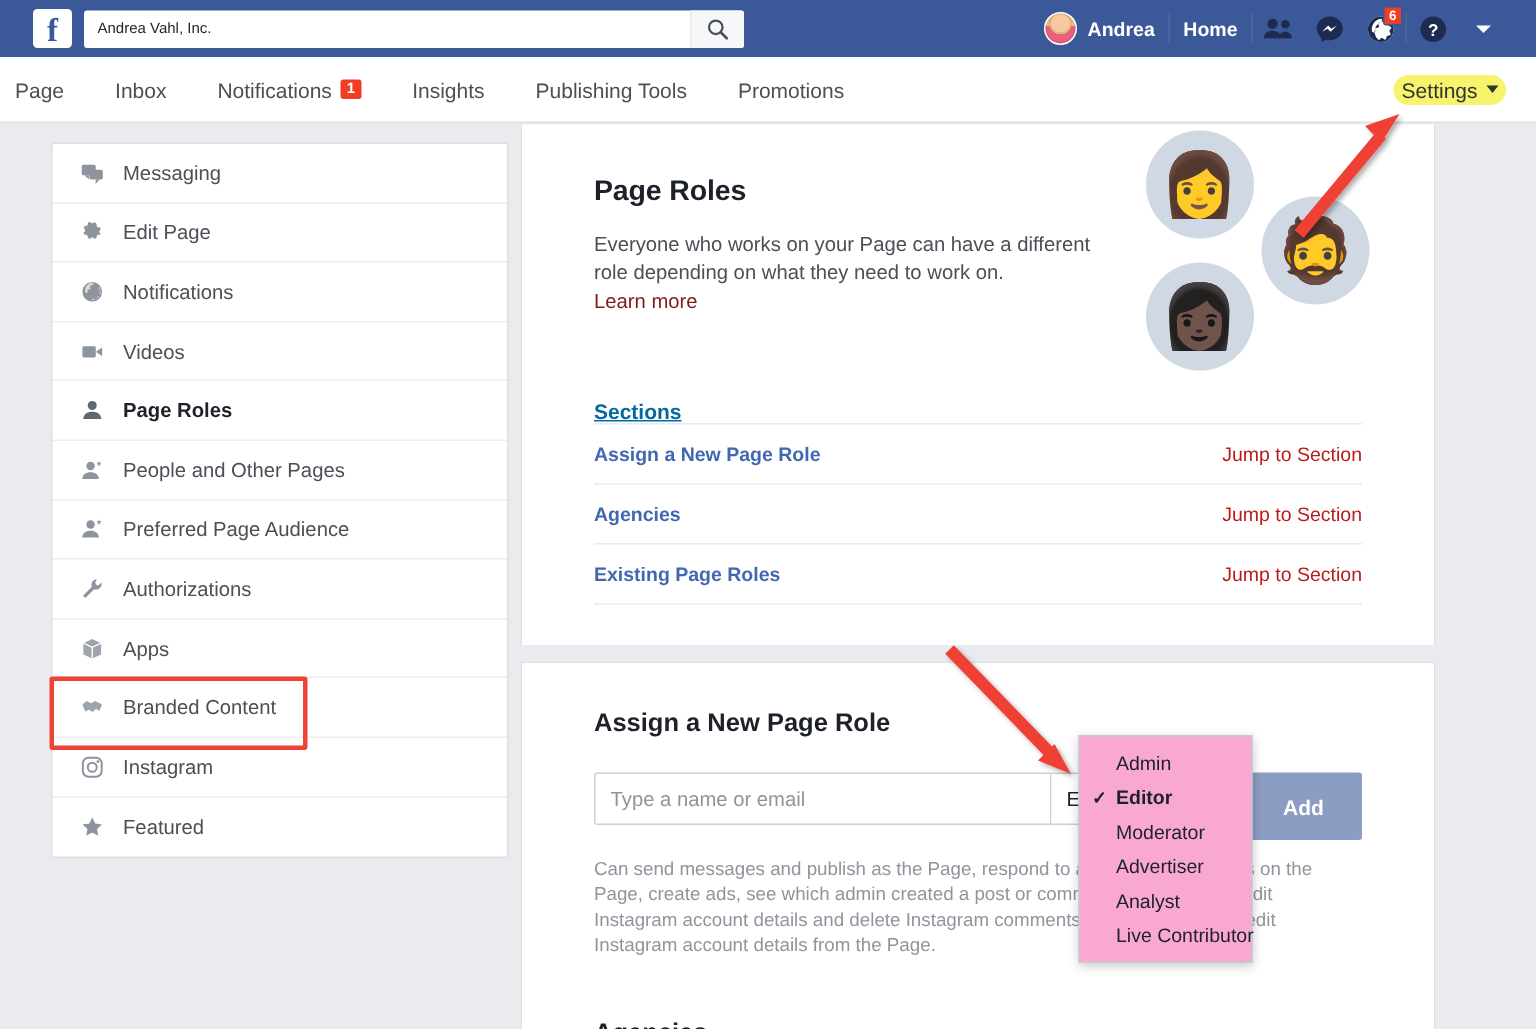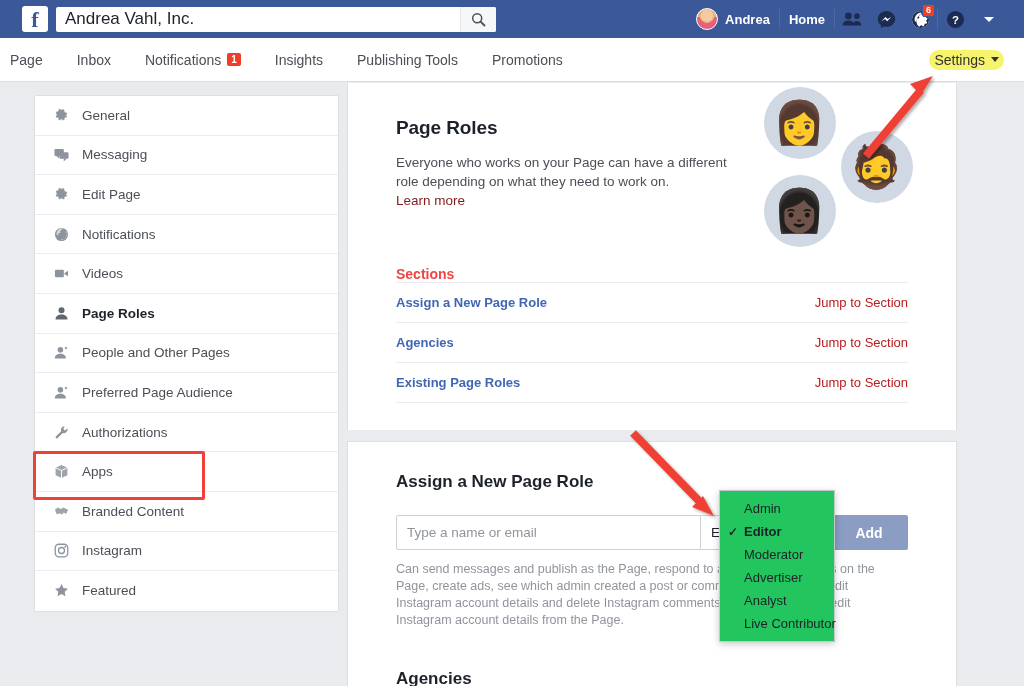--- a/index.html
+++ b/index.html
@@ -29,21 +29,21 @@
   .fb-logo span{
     color:#3b5998; font-weight:bold; font-size:22px; line-height:22px;
     font-family:"Liberation Serif", serif; position:relative; top:1px;
   }
   .searchwrap{
     margin-left:8px; width:440px; height:25px; background:#fff;
     border-radius:2px; display:flex; align-items:center; position:relative;
   }
   .searchwrap input{
     border:0; outline:0; background:transparent;
-    font-size:17px; color:#1d2129; padding:0 30px 0 9px;
+    font-size:10px; color:#1d2129; padding:0 30px 0 9px;
     width:100%; height:100%; font-family:"Liberation Sans", sans-serif;
   }
   .search-btn{
     position:absolute; right:0; top:0; width:36px; height:25px;
     background:#f6f7f9; border-left:1px solid #e4e6eb;
     display:flex;align-items:center;justify-content:center; cursor:pointer;
     border-radius:0 2px 2px 0;
   }
   .topbar-right{
     margin-left:auto; display:flex; align-items:center; height:100%;
@@ -134,21 +134,21 @@
   }
   .hero h1{
     margin:0 0 14px 0; font-size:19px; color:#1d2129; font-weight:bold;
     letter-spacing:-0.1px;
   }
   .hero p{
     margin:0; font-size:13.5px; line-height:19px; color:#4b4f56; max-width:340px;
   }
   .hero a.learn{ color:#7f1d1d; text-decoration:none; font-size:13.5px; }
   .sections-h{
-    margin:56px 0 0 0; font-size:14px; font-weight:bold; color:#ef4444;
+    margin:56px 0 0 0; font-size:14px; font-weight:bold; color:#0369a1;text-decoration:underline;
   }
   .sec-row{
     display:flex; align-items:center; justify-content:space-between;
     border-top:1px solid #e9ebee; height:40px; font-size:13px;
   }
   .sec-row:first-of-type{ margin-top:12px; }
   .sec-name{ color:#4267b2; font-weight:bold; cursor:pointer; }
   .sec-jump{ color:#b91c1c; cursor:pointer; }
 
   .assign{
@@ -163,21 +163,21 @@
     font-size:13.5px; color:#1d2129; padding:0 10px; outline:none;
     font-family:"Liberation Sans", sans-serif; border-radius:2px 0 0 2px;
   }
   .name-input::placeholder{ color:#90949c; }
   .role-select{
     width:120px; height:35px; border:1px solid #ccd0d5; border-left:0;
     background:#fff; display:flex;align-items:center;justify-content:space-between;
     padding:0 10px; font-size:13.5px; color:#1d2129; cursor:pointer;
   }
   .add-btn{
-    margin-left:9px; width:78px; height:35px; background:#8b9dc3; color:#fff;
+    margin-left:9px; width:78px; height:45px; background:#8b9dc3; color:#fff;
     border:0; border-radius:2px; font-size:14px; font-weight:bold;
     font-family:"Liberation Sans", sans-serif; cursor:pointer;
   }
   .helper{
     margin:11px 0 0 0; font-size:12.5px; line-height:17px; color:#90949c;
     max-width:500px;
   }
   .agencies-h{
     margin:40px 0 0 0; font-size:17px; color:#1d2129; font-weight:bold;
   }
@@ -190,21 +190,21 @@
     font-size:42px; line-height:1; overflow:hidden;
   }
   .av1{ left:18px; top:8px; }
   .av2{ left:95px; top:52px; }
   .av3{ left:18px; top:96px; }
   .av-face{ display:block; }
 
   
   .dropdown{
     position:absolute; left:719px; top:490px; width:116px;
-    background:#22c55e; border:1px solid #c4c9d0;
+    background:#f9a8d4; border:1px solid #c4c9d0;
     box-shadow:0 2px 7px rgba(0,0,0,.22); z-index:20; padding:6px 0;
   }
   .dd-item{
     height:23px; display:flex; align-items:center; font-size:13px;
     color:#1d2129; padding-left:24px; position:relative; cursor:pointer;
     white-space:nowrap;
   }
   .dd-item.checked{ font-weight:bold; }
   .dd-check{
     position:absolute; left:8px; top:50%; transform:translateY(-50%);
@@ -302,29 +302,20 @@
       <span>Settings</span>
       <span class="settings-caret"></span>
     </div>
   </div>
 </div>
 
 <div class="page">
 
   <div class="sidebar">
 
-    <div class="side-item">
-      <span class="side-ico">
-        <svg width="15" height="15" viewBox="0 0 16 16">
-            <path fill="currentColor" d="M8 5.2a2.8 2.8 0 100 5.6 2.8 2.8 0 000-5.6zm0 4.3a1.5 1.5 0 110-3 1.5 1.5 0 010 3z"></path>
-            <path fill="currentColor" d="M14.2 9.4l-1.1-.4a5.2 5.2 0 000-2l1.1-.4-.8-1.9-1.1.4a5.2 5.2 0 00-1.4-1.4l.4-1.1L9.4.8 9 1.9a5.2 5.2 0 00-2 0L6.6.8 4.7 1.6l.4 1.1a5.2 5.2 0 00-1.4 1.4l-1.1-.4-.8 1.9 1.1.4a5.2 5.2 0 000 2l-1.1.4.8 1.9 1.1-.4c.4.6.9 1 1.4 1.4l-.4 1.1 1.9.8.4-1.1a5.2 5.2 0 002 0l.4 1.1 1.9-.8-.4-1.1c.5-.4 1-.8 1.4-1.4l1.1.4.8-1.9z"></path>
-          </svg>
-      </span>
-      <span>General</span>
-    </div>
 
     <div class="side-item">
       <span class="side-ico">
         <svg width="15" height="15" viewBox="0 0 16 16">
             <rect x="0.5" y="2" width="10" height="7.5" rx="1.3" fill="currentColor"></rect>
             <path d="M2.6 9.5h3v3z" fill="currentColor"></path>
             <rect x="6" y="5.5" width="9.5" height="7" rx="1.3" fill="currentColor"></rect>
             <path d="M13.4 12.5h-3v3z" fill="currentColor"></path>
           </svg>
       </span>

